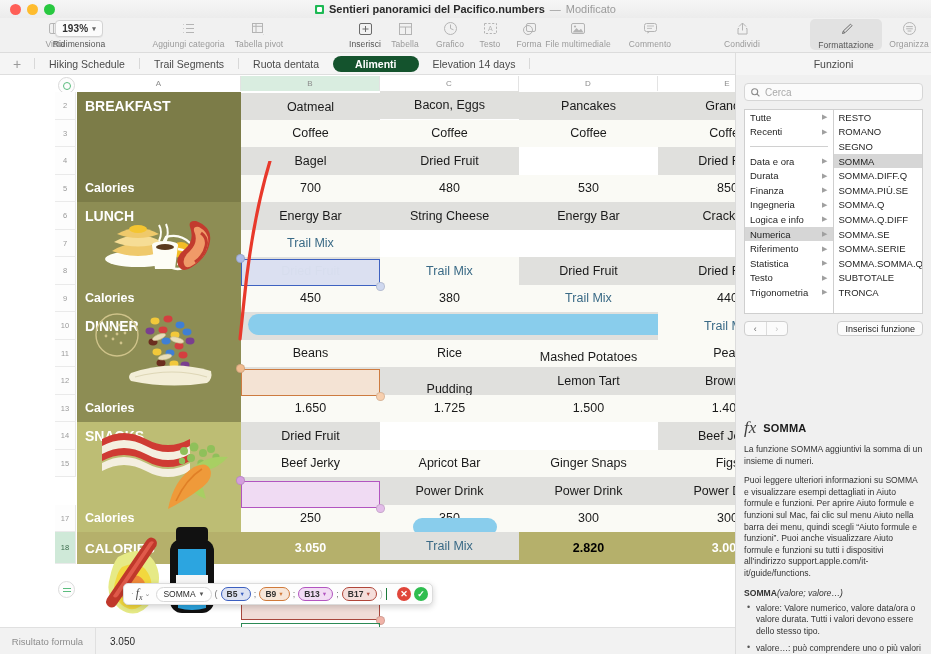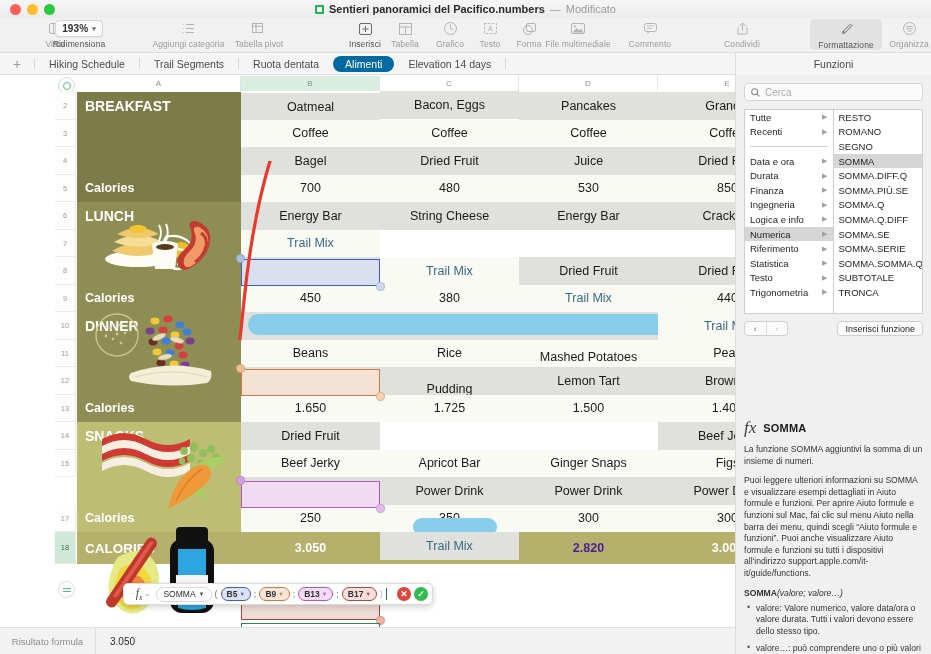--- a/index.html
+++ b/index.html
@@ -62,21 +62,21 @@
     position:absolute; left:0; top:53px; width:931px; height:22px;
     background:#f5f5f5; border-bottom:1px solid #dedede;
     display:flex; align-items:center;
   }
   .tab-plus { width:34px; text-align:center; color:#9a9a9a; font-size:14px; }
   .tabsep { width:1px; height:11px; background:#d8d8d8; }
   .tab {
     padding:0 14px; height:16px; line-height:16px; font-size:10.5px;
     color:#4a4a4a; white-space:nowrap; border-radius:8px;
   }
-  .tab.active { background:#0369a1; color:#fff; font-weight:normal; padding:0 12px; }
+  .tab.active { background:#14532d; color:#fff; font-weight:bold; padding:0 22px; }
   .funzioni-tab {
     position:absolute; right:0; top:0; width:196px; height:22px;
     display:flex; align-items:center; justify-content:center;
     font-size:10.5px; color:#4a4a4a; background:#f5f5f5;
     border-left:1px solid #dedede;
   }
 
   
   .canvas {
     position:absolute; left:0; top:75px; width:735px; height:552px;
@@ -440,21 +440,20 @@
         <div class="rowhdr" style="top: 44.5px; height: 27.5px; line-height: 27.5px;">3</div>
         <div class="cell labelcol band-dark" style="left: 77px; top: 44.5px; width: 164px; height: 27.5px;"></div>
         <div class="cell light" style="left: 241px; top: 44.5px; width: 139px; height: 27.5px;">Coffee</div>
         <div class="cell light" style="left: 380px; top: 44.5px; width: 139px; height: 27.5px;">Coffee</div>
         <div class="cell light" style="left: 519px; top: 44.5px; width: 139px; height: 27.5px;">Coffee</div>
         <div class="cell light" style="left: 658px; top: 44.5px; width: 139px; height: 27.5px;">Coffee</div>
         <div class="rowhdr" style="top: 72px; height: 27.5px; line-height: 27.5px;">4</div>
         <div class="cell labelcol band-dark" style="left: 77px; top: 72px; width: 164px; height: 27.5px;"></div>
         <div class="cell shade" style="left: 241px; top: 72px; width: 139px; height: 27.5px;">Bagel</div>
         <div class="cell shade" style="left: 380px; top: 72px; width: 139px; height: 27.5px;">Dried Fruit</div>
-        <div class="cell shade" style="left: 519px; top: 72px; width: 139px; height: 27.5px;">Juice</div>
         <div class="cell shade" style="left: 658px; top: 72px; width: 139px; height: 27.5px;">Dried Fruit</div>
         <div class="rowhdr" style="top: 99.5px; height: 27.5px; line-height: 27.5px;">5</div>
         <div class="cell labelcol band-dark" style="left: 77px; top: 99.5px; width: 164px; height: 27.5px;">Calories</div>
         <div class="cell light" style="left: 241px; top: 99.5px; width: 139px; height: 27.5px;">700</div>
         <div class="cell light" style="left: 380px; top: 99.5px; width: 139px; height: 27.5px;">480</div>
         <div class="cell light" style="left: 519px; top: 99.5px; width: 139px; height: 27.5px;">530</div>
         <div class="cell light" style="left: 658px; top: 99.5px; width: 139px; height: 27.5px;">850</div>
         <div class="rowhdr" style="top: 127px; height: 27.5px; line-height: 27.5px;">6</div>
         <div class="cell labelcol band-mid" style="left: 77px; top: 127px; width: 164px; height: 27.5px; font-size: 14px;">LUNCH</div>
         <div class="cell shade" style="left: 241px; top: 127px; width: 139px; height: 27.5px;">Energy Bar</div>
@@ -523,21 +522,21 @@
         <div class="rowhdr" style="top: 429.5px; height: 27.5px; line-height: 27.5px;">17</div>
         <div class="cell labelcol band-light" style="left: 77px; top: 429.5px; width: 164px; height: 27.5px;">Calories</div>
         <div class="cell light" style="left: 241px; top: 429.5px; width: 139px; height: 27.5px;">250</div>
         <div class="cell light" style="left: 380px; top: 429.5px; width: 139px; height: 27.5px;">350</div>
         <div class="cell light" style="left: 519px; top: 429.5px; width: 139px; height: 27.5px;">300</div>
         <div class="cell light" style="left: 658px; top: 429.5px; width: 139px; height: 27.5px;">300</div>
         <div class="rowhdr sel" style="top: 457px; height: 32px; line-height: 32px;">18</div>
         <div class="cell labelcol band-total" style="left: 77px; top: 457px; width: 164px; height: 32px; font-size: 13.5px;">CALORIES</div>
         <div class="cell band-total" style="left: 241px; top: 457px; width: 139px; height: 32px; color: rgb(255, 255, 255); font-weight: bold;">3.050</div>
         <div class="cell band-total" style="left: 380px; top: 457px; width: 139px; height: 32px; color: rgb(255, 255, 255); font-weight: bold;">2.935</div>
-        <div class="cell band-total" style="left: 519px; top: 457px; width: 139px; height: 32px; color: #4c1d95; font-weight: bold;">2.820</div>
+        <div class="cell band-total" style="left: 519px; top: 457px; width: 139px; height: 32px; color: #000000; font-weight: bold;">2.820</div>
         <div class="cell band-total" style="left: 658px; top: 457px; width: 139px; height: 32px; color: rgb(255, 255, 255); font-weight: bold;">3.000</div>
       </div>
 
     <div class="art" style="left:104px;top:122px;">
       <svg width="135" height="80" viewBox="0 0 135 80">
         <ellipse cx="34" cy="62" rx="33" ry="8" fill="#fdfdf6"></ellipse>
         <path d="M8 54 q26 -16 52 0 q-26 10 -52 0z" fill="#efc96b"></path>
         <path d="M10 45 q24 -14 48 0 q-24 9 -48 0z" fill="#f6dd95"></path>
         <path d="M13 37 q21 -12 42 0 q-21 8 -42 0z" fill="#efc96b"></path>
         <ellipse cx="34" cy="32" rx="9" ry="4" fill="#f4c531"></ellipse>

